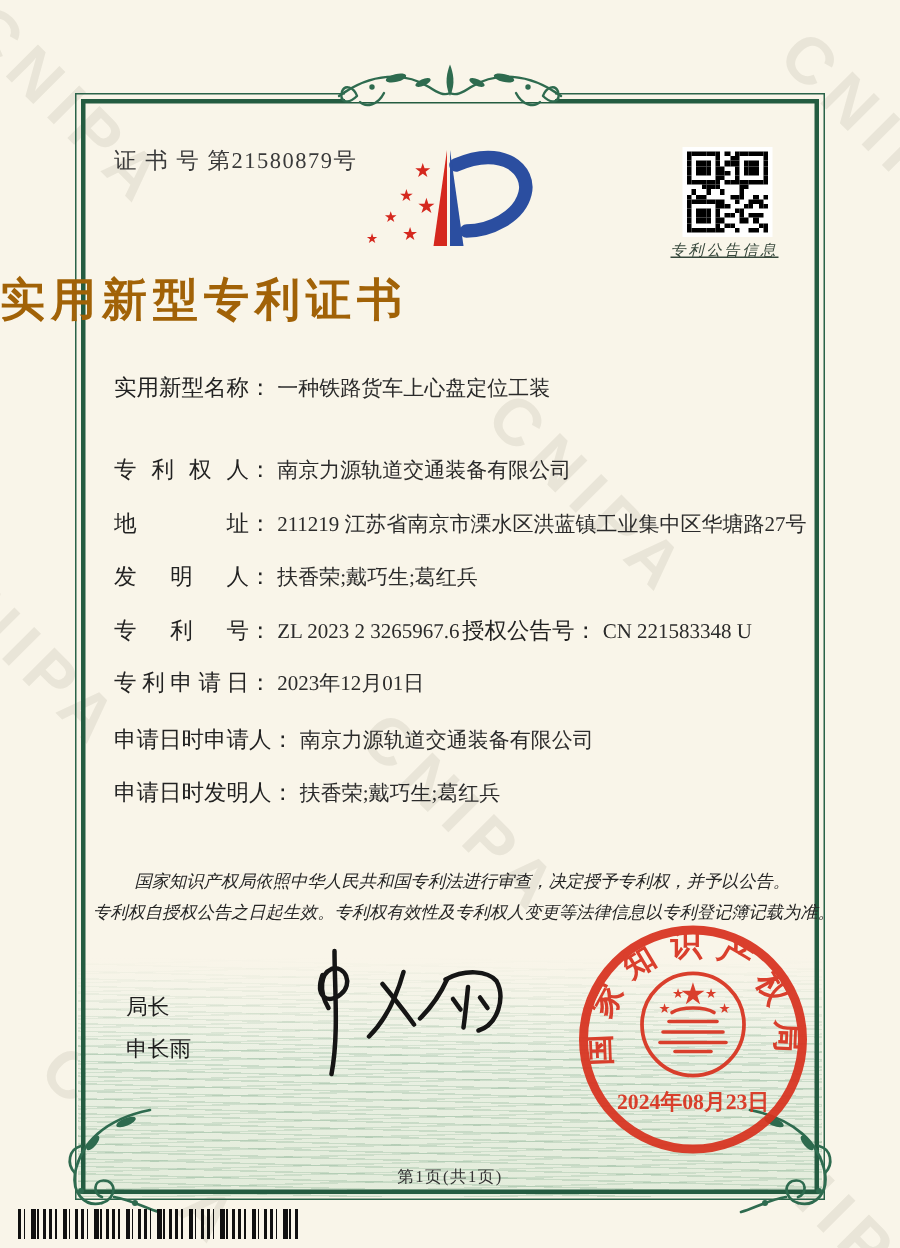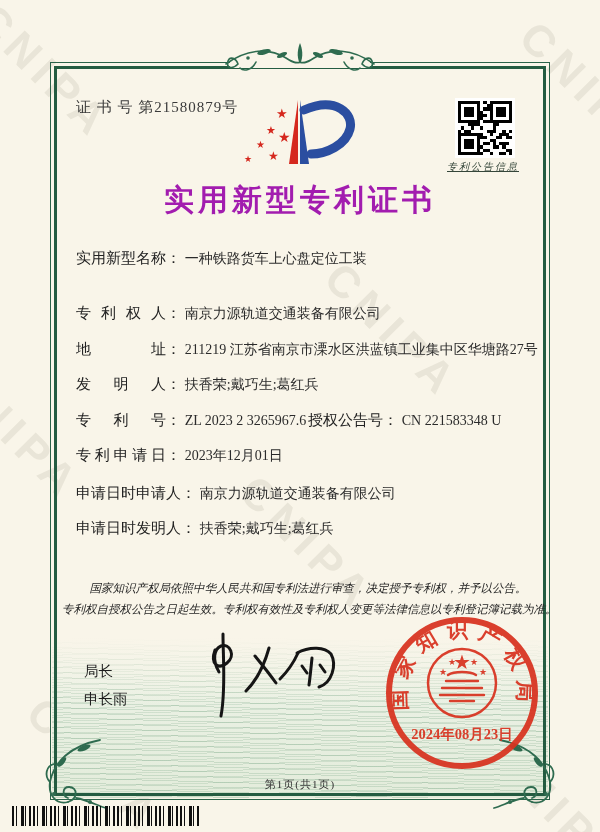--- a/index.html
+++ b/index.html
@@ -31,22 +31,22 @@
 
   .logo{position:absolute;left:232px;top:96px;}
 
   .qr{position:absolute;left:455px;top:98px;width:54px;height:54px;background:#fff;
       padding:3px;display:grid;grid-template-columns:repeat(17,1fr);grid-template-rows:repeat(17,1fr);}
   .qm{background:transparent;}
   .qm.on{background:#000;}
   .qr-label{position:absolute;left:441px;top:160px;width:84px;text-align:center;font-style:italic;
       font-size:10px;letter-spacing:2px;color:#35463a;text-decoration:underline;}
 
-  .title{position:absolute;left:0;top:180px;width:600px;margin:0;text-align:center;
-      font-size:30px;font-weight:bold;letter-spacing:4px;color:#a21caf;}
+  .title{position:absolute;left:0;top:180px;width:600px;margin:0;
+      font-size:30px;font-weight:bold;letter-spacing:4px;color:#a16207;}
 
   .row{position:absolute;left:76px;font-size:15px;color:#222;white-space:nowrap;}
   .row .lab{display:inline-block;width:90px;text-align:justify;text-align-last:justify;
       vertical-align:bottom;}
   .row .lab.auto{width:auto;text-align-last:auto;}
   .row .col{display:inline-block;}
   .row .val{font-size:14px;color:#2b2b2b;}
   .row.right{left:308px;}
   .row.right .lab{width:auto;text-align-last:auto;}
 

